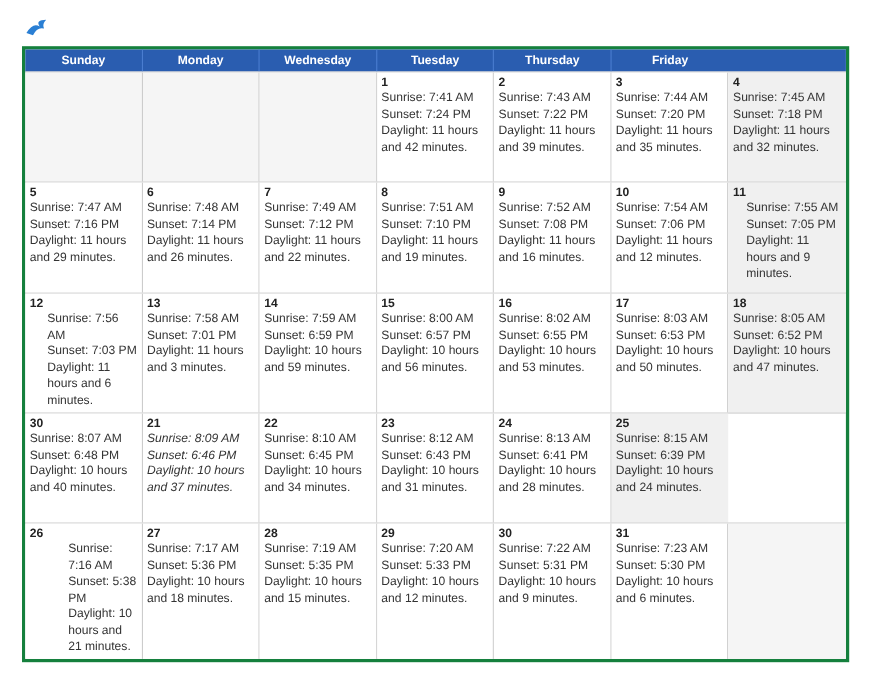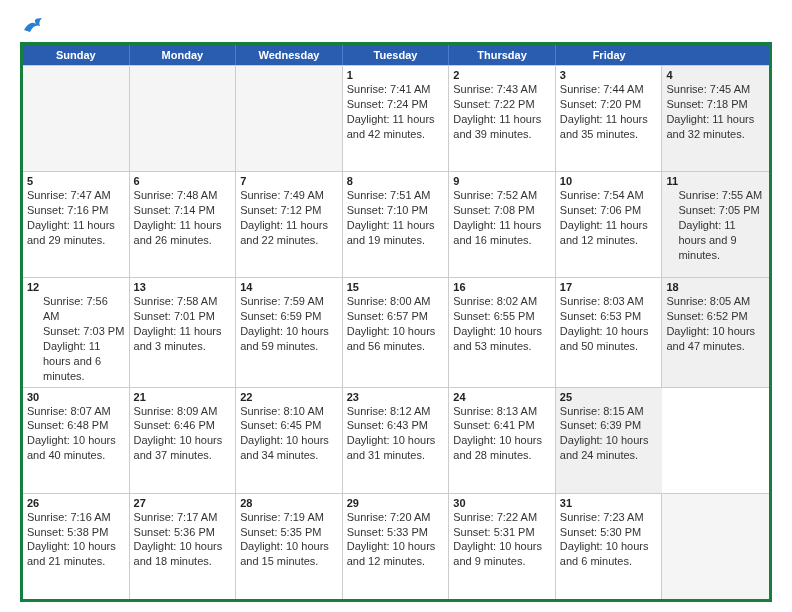--- a/index.html
+++ b/index.html
@@ -265,21 +265,21 @@
         </div>
         <div class="cal-week">
           <div class="cal-cell">
             <div class="day-num">30</div>
             <div class="day-detail" style="white-space: pre-wrap;">Sunrise: 8:07 AM
 Sunset: 6:48 PM
 Daylight: 10 hours and 40 minutes.</div>
           </div>
           <div class="cal-cell">
             <div class="day-num">21</div>
-            <div class="day-detail" style="white-space: pre-wrap;">Sunrise: 8:09 AM
+            <div class="day-detail" style="white-space: pre-wrap; font-style: italic;">Sunrise: 8:09 AM
 Sunset: 6:46 PM
 Daylight: 10 hours and 37 minutes.</div>
           </div>
           <div class="cal-cell">
             <div class="day-num">22</div>
             <div class="day-detail" style="white-space: pre-wrap;">Sunrise: 8:10 AM
 Sunset: 6:45 PM
 Daylight: 10 hours and 34 minutes.</div>
           </div>
           <div class="cal-cell">
@@ -297,21 +297,21 @@
           <div class="cal-cell shaded">
             <div class="day-num">25</div>
             <div class="day-detail" style="white-space: pre-wrap;">Sunrise: 8:15 AM
 Sunset: 6:39 PM
 Daylight: 10 hours and 24 minutes.</div>
           </div>
         </div>
         <div class="cal-week">
           <div class="cal-cell">
             <div class="day-num">26</div>
-            <div class="day-detail" style="white-space: pre-wrap;">Sunrise: 7:16 AM
+            <div class="day-detail" style="white-space: pre-wrap; margin-left: 35px;">Sunrise: 7:16 AM
 Sunset: 5:38 PM
 Daylight: 10 hours and 21 minutes.</div>
           </div>
           <div class="cal-cell">
             <div class="day-num">27</div>
             <div class="day-detail" style="white-space: pre-wrap;">Sunrise: 7:17 AM
 Sunset: 5:36 PM
 Daylight: 10 hours and 18 minutes.</div>
           </div>
           <div class="cal-cell">

